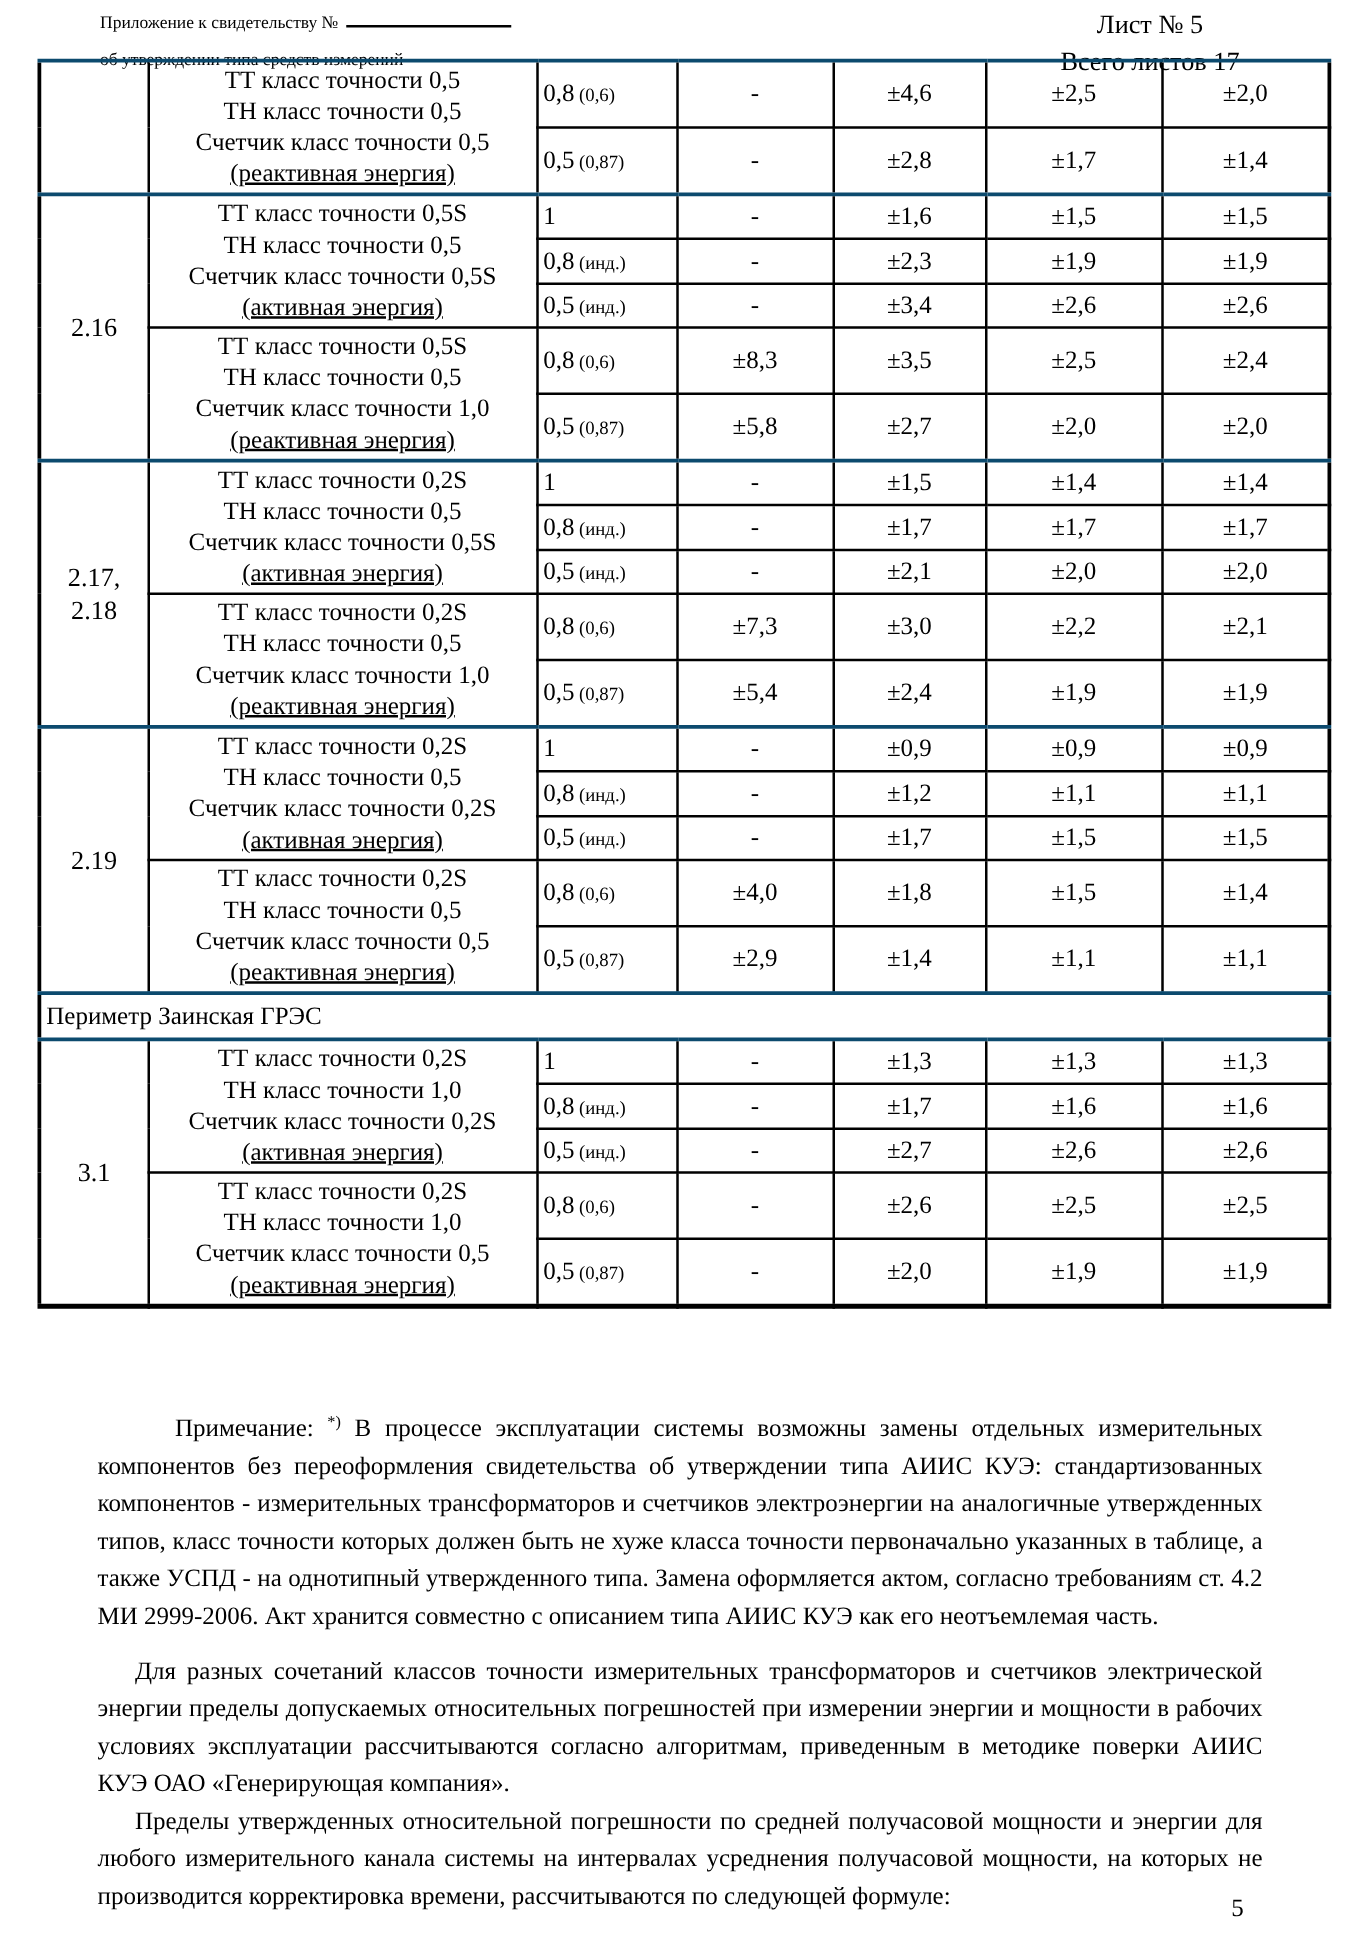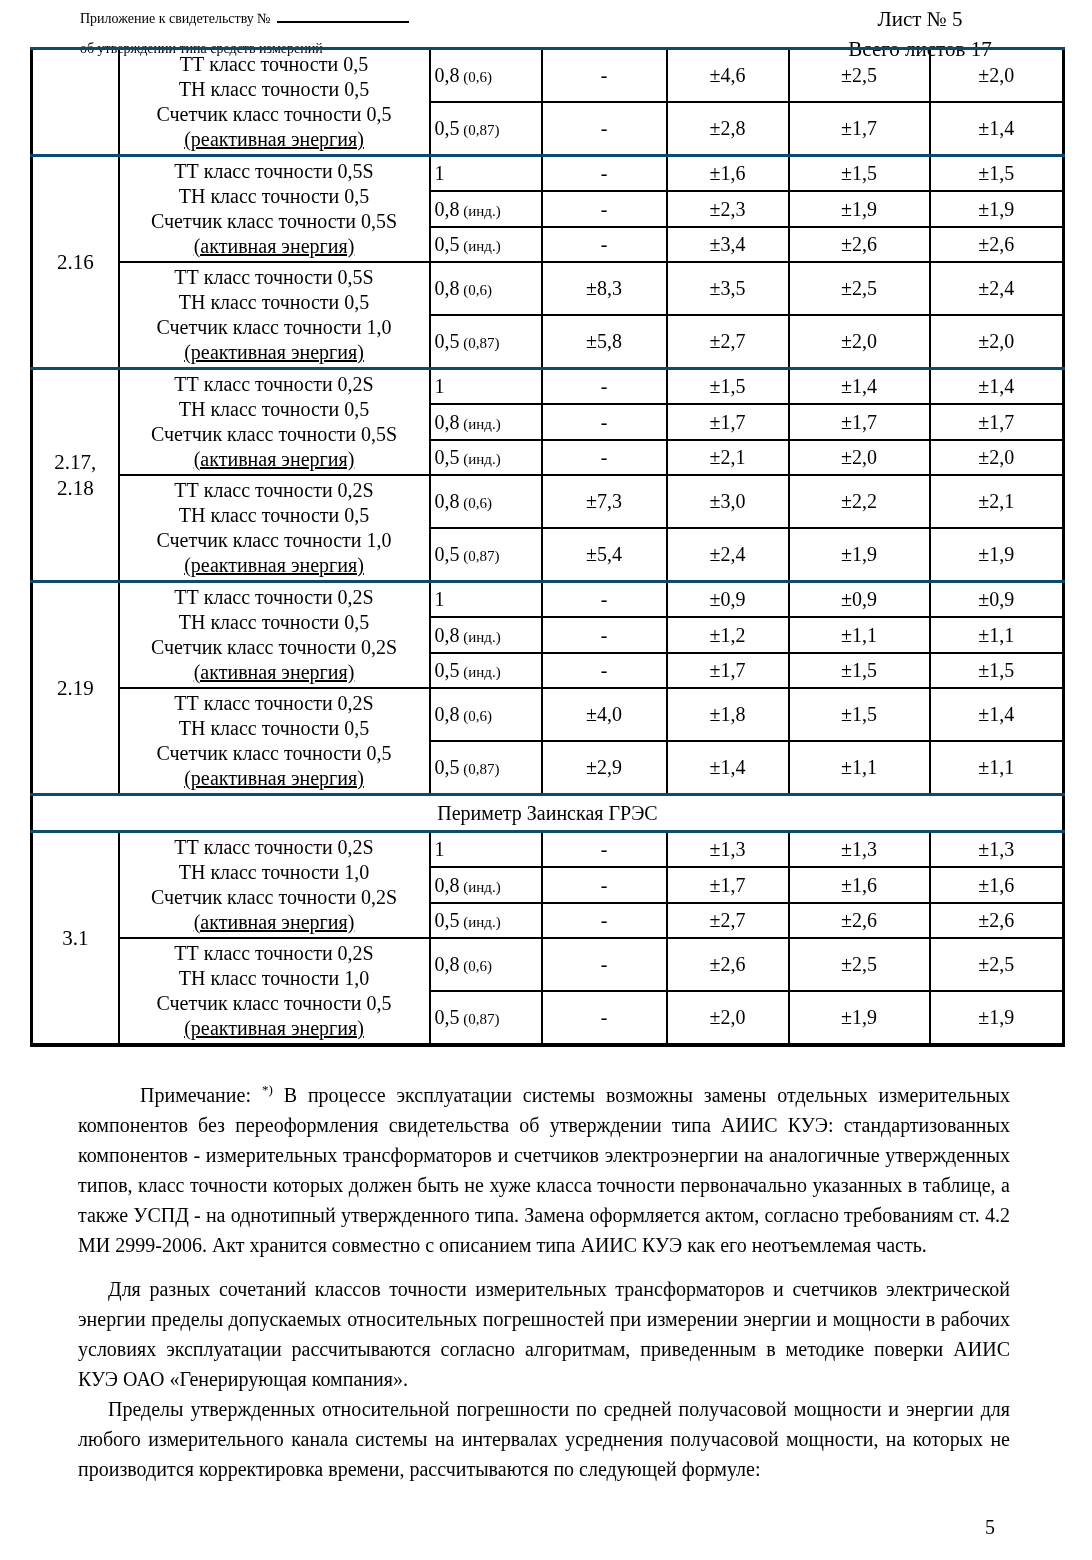--- a/index.html
+++ b/index.html
@@ -20,25 +20,25 @@
     border:3px solid #000;border-bottom:4px solid #000;
   }
   table.acc td{border:2px solid #000;padding:2px 4px;vertical-align:middle;}
   table.acc tr.group-start td{border-top:3px solid #0c4a6e;}
   td.num{font-size:21px;text-align:center;line-height:26px;}
   td.desc{font-size:20px;text-align:center;line-height:25px;padding:4px 2px;}
   td.desc .energy{text-decoration:underline;}
   td.cos{font-size:20px;text-align:left;padding-left:8px;white-space:nowrap;}
   td.cos .cos-note{font-size:15px;}
   td.val{font-size:20px;text-align:center;}
-  td.banner{font-size:20px;text-align:center;height:30px;padding:2px;}
+  td.banner{font-size:20px;height:30px;padding:2px;}
   
   .notes{position:absolute;left:78px;top:1080px;width:932px;font-size:20px;line-height:30px;text-align:justify;}
   .notes p{margin:0;}
-  .notes p.para1{margin-bottom:14px;text-indent:62px;}
+  .notes p.para1{margin-bottom:14px;text-indent:62px;margin-top:48px;}
   .notes p.para2{text-indent:30px;}
   .notes p.para3{text-indent:30px;}
   .notes sup{font-size:13px;line-height:0;}
   .page-number{position:absolute;left:985px;top:1516px;font-size:20px;}
 </style>
 </head>
 <body>
 
 <div class="hdr-left">
   <div>

